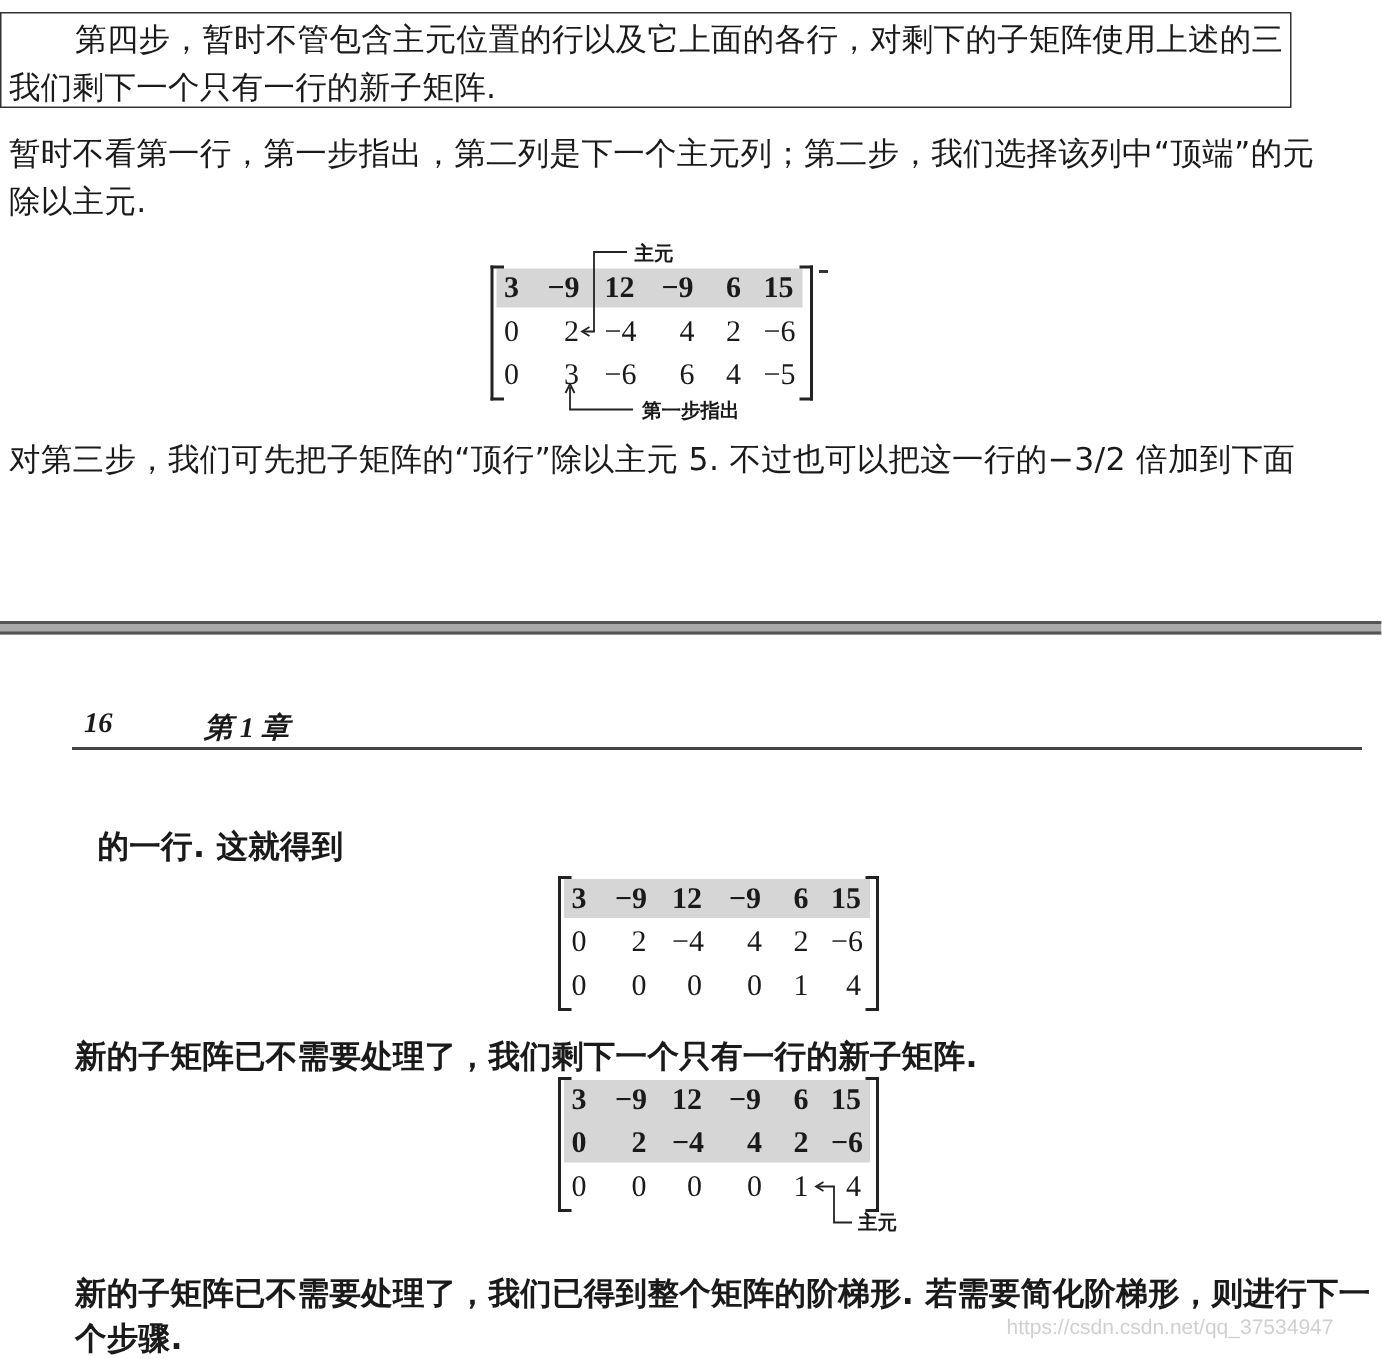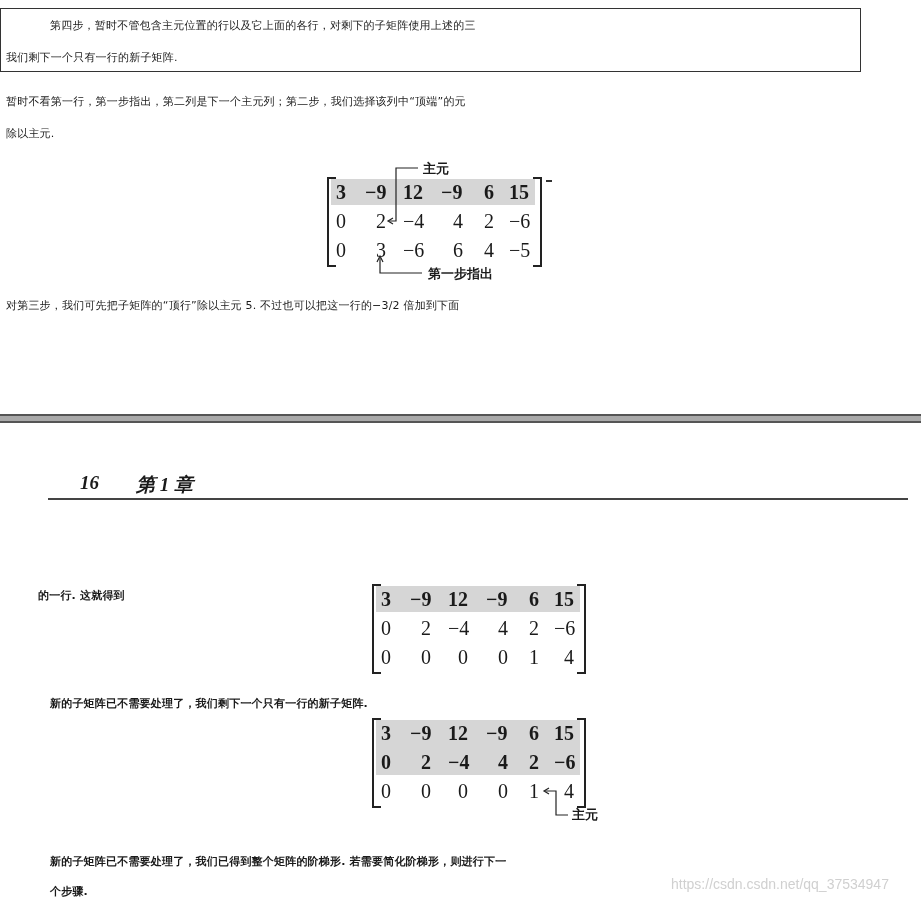--- a/index.html
+++ b/index.html
@@ -7,21 +7,21 @@
     width: 921px; height: 906px; position: relative; overflow: hidden;
     font-family: "DejaVu Serif", serif; color: #1a1a1a;
   }
   .abs { position: absolute; }
   .boxed {
     left: 0; top: 8px; width: 861px; height: 64px;
     border: 1.5px solid #333; box-sizing: border-box;
   }
   .para {
     font-family: "DejaVu Sans", sans-serif;
-    font-size: 11px; line-height: 32px; letter-spacing: 0.2px;
+    font-size: 21px; line-height: 32px; letter-spacing: 0.2px;
     white-space: nowrap;
   }
   .bold { font-weight: bold; }
   .matrix {
     font-family: "Liberation Serif", serif; font-size: 20px;
     position: absolute;
   }
   .matrix .bl, .matrix .br {
     position: absolute; top: 0; bottom: 0; width: 7px;
     border-top: 2px solid #222; border-bottom: 2px solid #222;
@@ -101,25 +101,25 @@
 
   <polyline points="422,273 380,273 380,258" fill="none" stroke="#222" stroke-width="1.2"></polyline>
   <polyline points="377,262 380,256 383,262" fill="none" stroke="#222" stroke-width="1.2"></polyline>
   <line x1="546" y1="181" x2="552" y2="181" stroke="#333" stroke-width="2"></line>
 </svg>
 
 <div class="abs para" style="left:6px; top:290px;">对第三步，我们可先把子矩阵的“顶行”除以主元 5. 不过也可以把这一行的−3/2 倍加到下面</div>
 
 <div class="abs sep-outer"></div>
 
-<div class="abs page-num" style="left:80px; top:472px;font-style:italic;">16</div>
+<div class="abs page-num" style="left:56px; top:472px;font-style:italic;">16</div>
 <div class="abs page-num" style="left:136px; top:472px;">第 1 章</div>
 <div class="abs header-line"></div>
 
-<div class="abs para bold" style="left:38px; top:548px;margin-top:32px;">的一行. 这就得到</div>
+<div class="abs para bold" style="left:65px; top:548px;">的一行. 这就得到</div>
 
 <div class="matrix" style="left:372px; top:584px; width:214px; height:90px;">
   <div class="hl" style="left:4px; top:2px; width:204px; height:26px;"></div>
   <div class="bl"></div>
   <div class="br"></div>
   <div class="row" style="top:0;">
     <span class="cell bold" style="left:9px;">3</span>
     <span class="cell bold" style="left:38px;">−9</span>
     <span class="cell bold" style="left:76px;">12</span>
     <span class="cell bold" style="left:114px;">−9</span>

